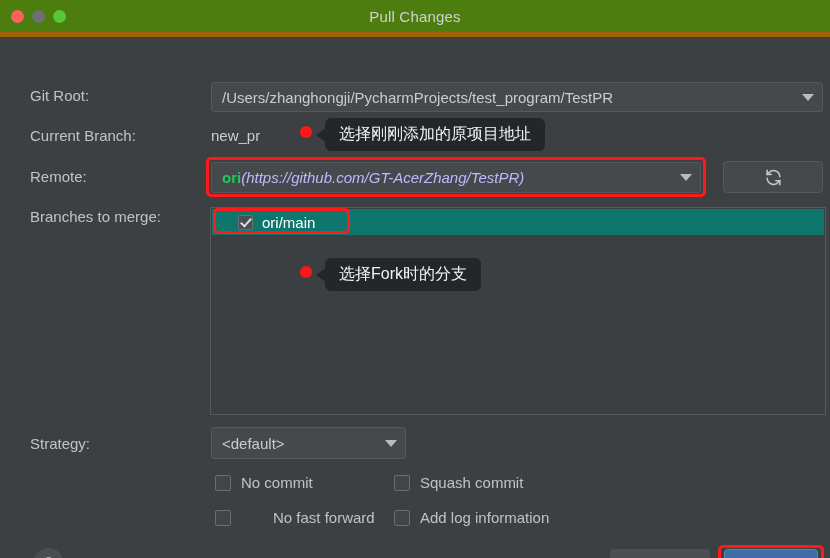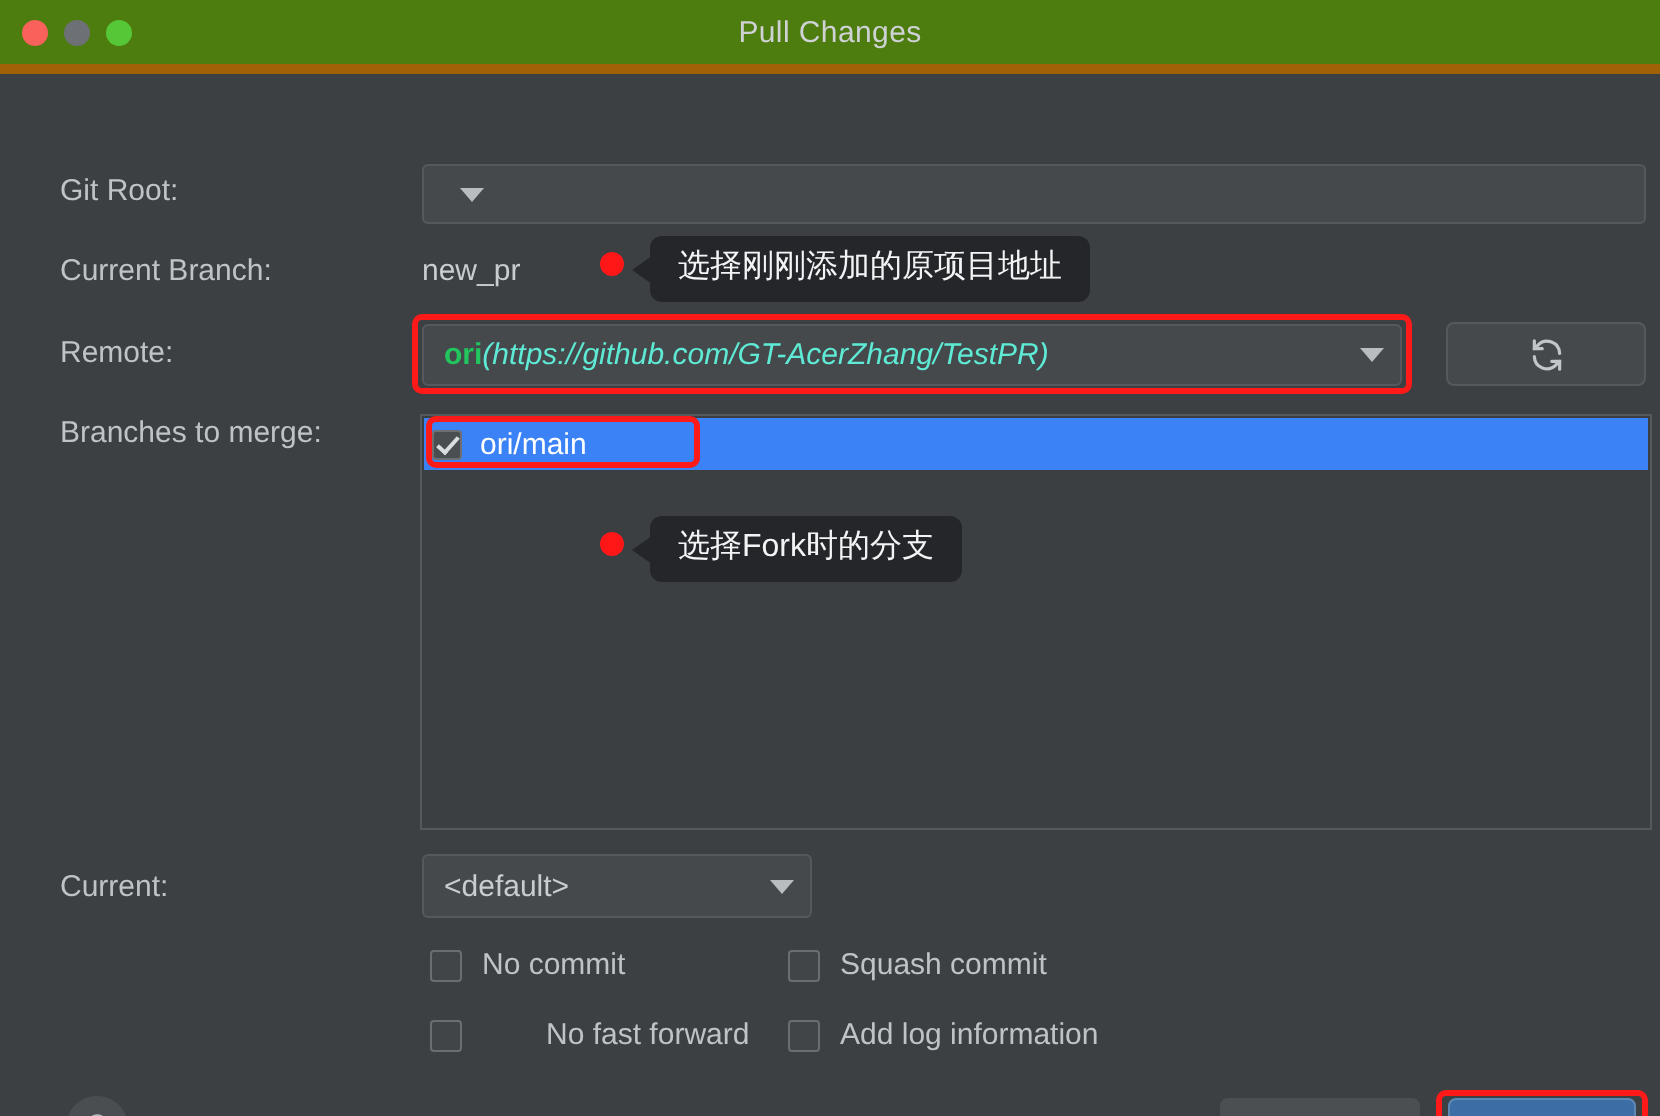--- a/index.html
+++ b/index.html
@@ -102,21 +102,21 @@
     margin-left: 8px;
     flex: none;
   }
 
   .plain-val {
     color: #c9cdd0;
     font-size: 15px;
   }
 
   .remote-name { font-weight: bold; color: #22c55e; }
-  .remote-url  { font-style: italic; color: #5eead4; }
+  .remote-url  { font-style: italic; color: #c4b5fd; }
 
   
   #refresh-btn {
     box-sizing: border-box;
     width: 100px;
     height: 32px;
     background: #45494c;
     border: 1px solid #55595c;
     border-radius: 4px;
     display: flex;
@@ -133,22 +133,22 @@
     width: 616px;
     height: 208px;
     background: #3b3f42;
     border: 1px solid #55595c;
     padding: 1px;
   }
   .branch-row {
     height: 26px;
     display: flex;
     align-items: center;
-    padding-left: 4px;
-    background: #3b82f6;
+    padding-left: 26px;
+    background: #0f766e;
   }
   .cbx {
     box-sizing: border-box;
     width: 15px;
     height: 15px;
     background: #4a4e51;
     border: 1px solid #6c7073;
     border-radius: 2px;
     position: relative;
     flex: none;
@@ -293,20 +293,21 @@
     </div>
     <div id="title-text">Pull Changes</div>
   </div>
 
   <div id="content">
 
     <div class="row" style="left:18px; top:50px;">
       <span class="lbl">Git Root:</span>
     </div>
     <div class="combo" style="position:absolute; left:199px; top:45px; width:612px;">
+      <span class="val">/Users/zhanghongji/PycharmProjects/test_program/TestPR</span>
       <span class="caret"></span>
     </div>
 
     <div class="row" style="left:18px; top:90px;">
       <span class="lbl">Current Branch:</span>
     </div>
     <div class="row" style="left:199px; top:90px;">
       <span class="plain-val">new_pr</span>
     </div>
 
@@ -330,21 +331,21 @@
       <span class="lbl">Branches to merge:</span>
     </div>
     <div id="branch-list">
       <div class="branch-row">
         <span class="cbx checked"></span>
         <span class="branch-name">ori/main</span>
       </div>
     </div>
 
     <div class="row" style="left:18px; top:398px;">
-      <span class="lbl">Current:</span>
+      <span class="lbl">Strategy:</span>
     </div>
     <div class="combo" style="position:absolute; left:199px; top:390px; width:195px; height:32px;">
       <span class="val">&lt;default&gt;</span>
       <span class="caret"></span>
     </div>
 
     <div class="opt" style="left:203px; top:437px;">
       <span class="cbx-plain"></span>
       <span class="opt-lbl">No commit</span>
     </div>

